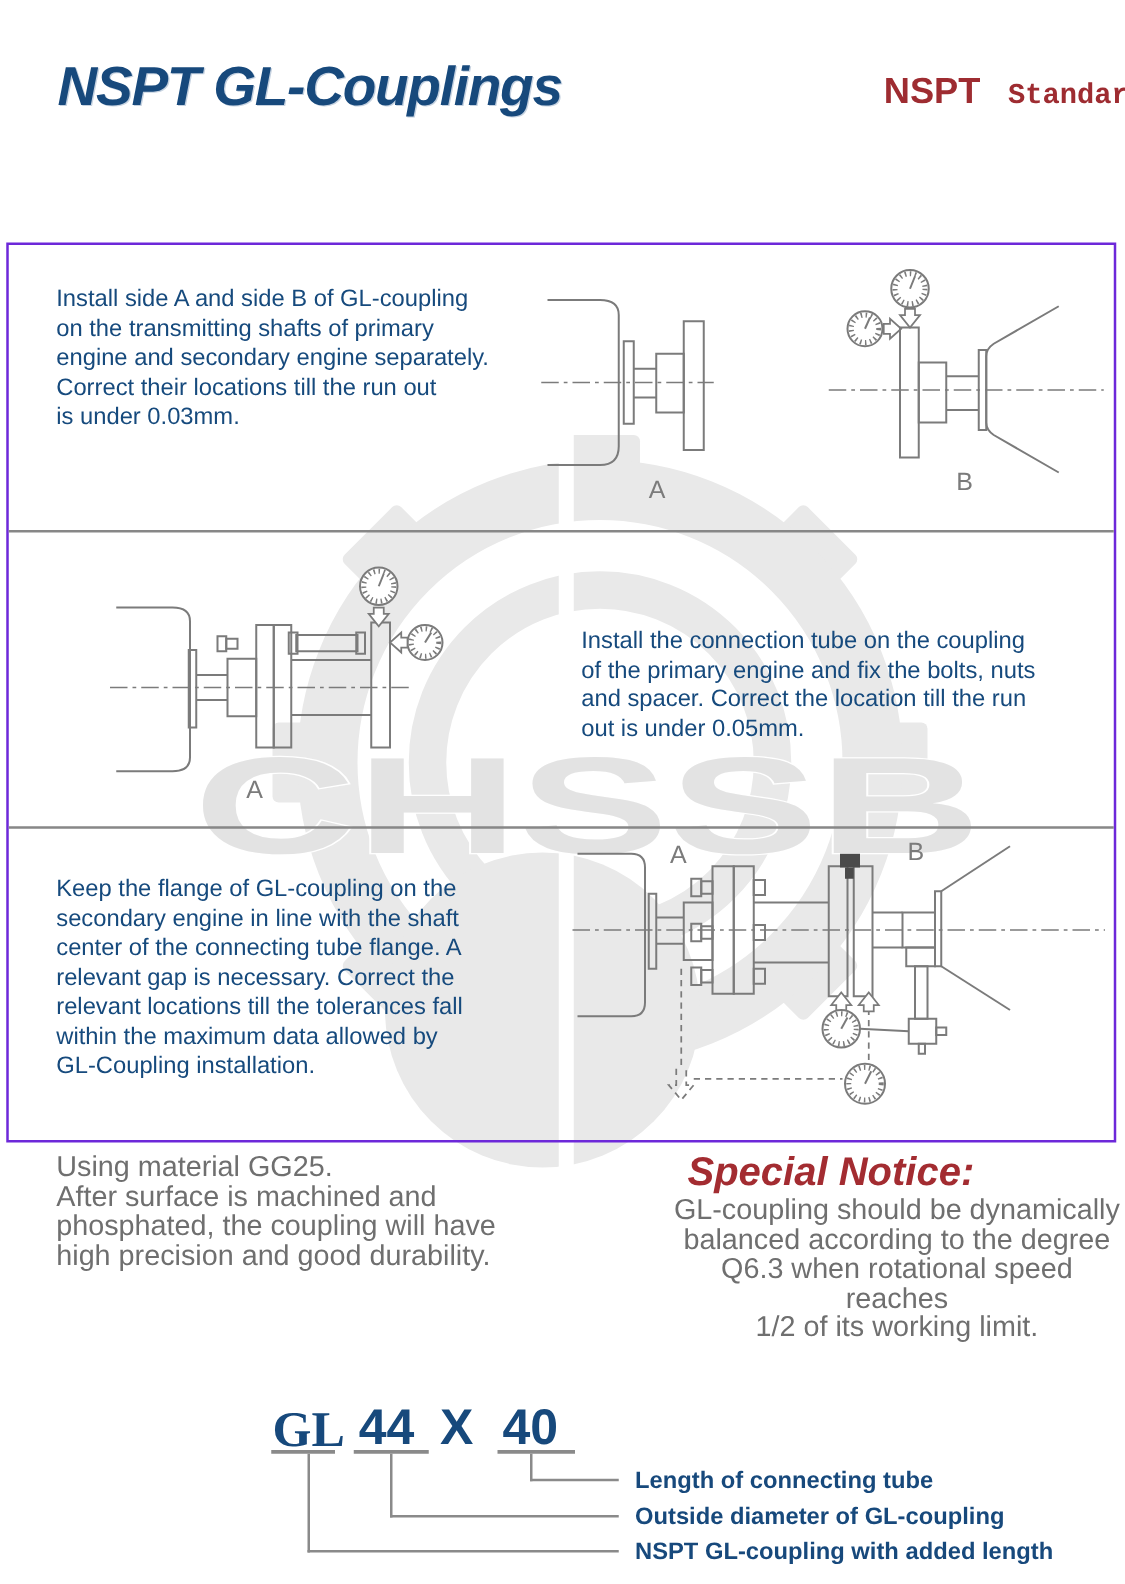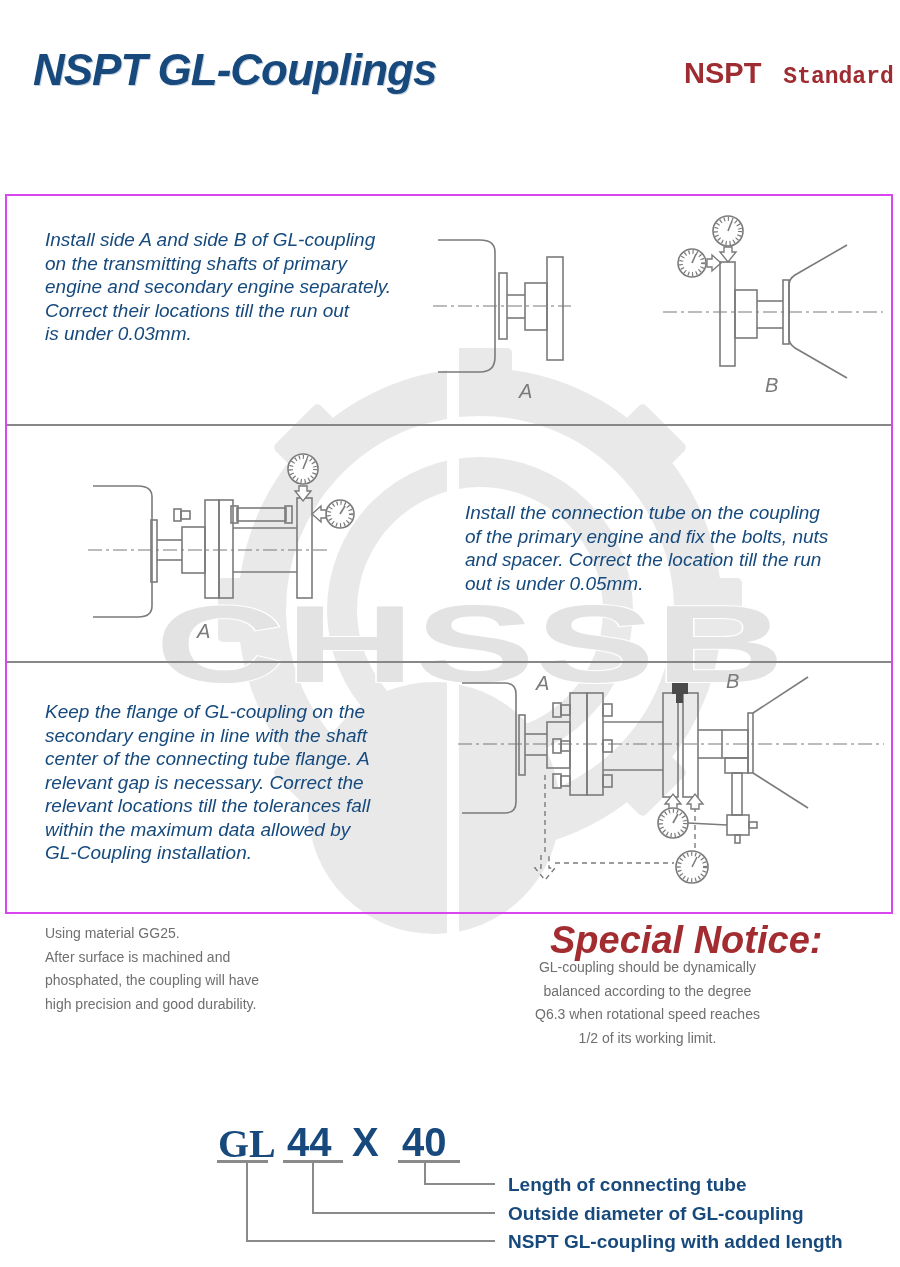--- a/index.html
+++ b/index.html
@@ -1,32 +1,32 @@
 <!DOCTYPE html>
 <html><head>
 <meta charset="utf-8">
 <style>
   html,body{margin:0;padding:0;background:#fff;}
   .page{position:relative;width:900px;height:1267px;background:#fff;overflow:hidden;
         font-family:"Liberation Sans",sans-serif;}
   .abs{position:absolute;}
-  .page-title{left:33px;top:16px;font-size:44px;font-weight:900;font-style:italic;
+  .page-title{left:46px;top:16px;font-size:44px;font-weight:900;font-style:italic;
       color:#17497c;letter-spacing:-1px;white-space:nowrap;
       text-shadow:1px 1px 0 #c6d2e0;}
   .brand{left:684px;top:57px;white-space:nowrap;}
-  .brand-nspt{font-size:29px;font-weight:800;color:#9e2c31;letter-spacing:0;}
+  .brand-nspt{font-size:29px;font-weight:800;color:#9e2c31;letter-spacing:0;margin-left:23px;}
   .brand-std{font-size:23px;font-weight:700;color:#9e2c31;margin-left:22px;font-family:Liberation Mono, monospace;}
   .section-heading{left:30px;top:142px;font-size:29px;font-weight:800;font-style:italic;
       color:#17497c;white-space:nowrap;}
   .watermark-svg{left:0;top:0;pointer-events:none;}
-  .diagram-box{left:5px;top:194px;width:884px;height:716px;border:2px solid #d946ef;font-style:italic;}
+  .diagram-box{left:5px;top:194px;width:884px;height:716px;border:2px solid #6d28d9;}
   .divider{left:0;width:100%;height:2px;background:#878787;}
   .blue-text{font-size:19px;line-height:23.5px;color:#164a7d;white-space:pre-line;}
-  .gray-text{font-size:14px;line-height:23.5px;color:#6f6f6f;white-space:pre-line;}
-  .notice-title{left:550px;top:919px;font-size:38px;font-weight:800;font-style:italic;
+  .gray-text{font-size:23px;line-height:23.5px;color:#6f6f6f;white-space:pre-line;}
+  .notice-title{left:550px;top:919px;font-size:32px;font-weight:800;font-style:italic;
       color:#a32c31;white-space:nowrap;}
   .model-part{top:1120px;font-size:40px;font-weight:900;color:#17497c;white-space:nowrap;}
   .uline{top:1160px;height:3px;background:#8a8a8a;}
   .vline{width:2px;background:#8a8a8a;}
   .hline{height:2px;background:#8a8a8a;}
   .callout-label{left:508px;font-size:19px;font-weight:700;color:#17497c;white-space:nowrap;}
   svg text{font-family:"Liberation Sans",sans-serif;}
   .diag-label{font-size:20px;fill:#7b7b7b;}
 </style>
 </head>

